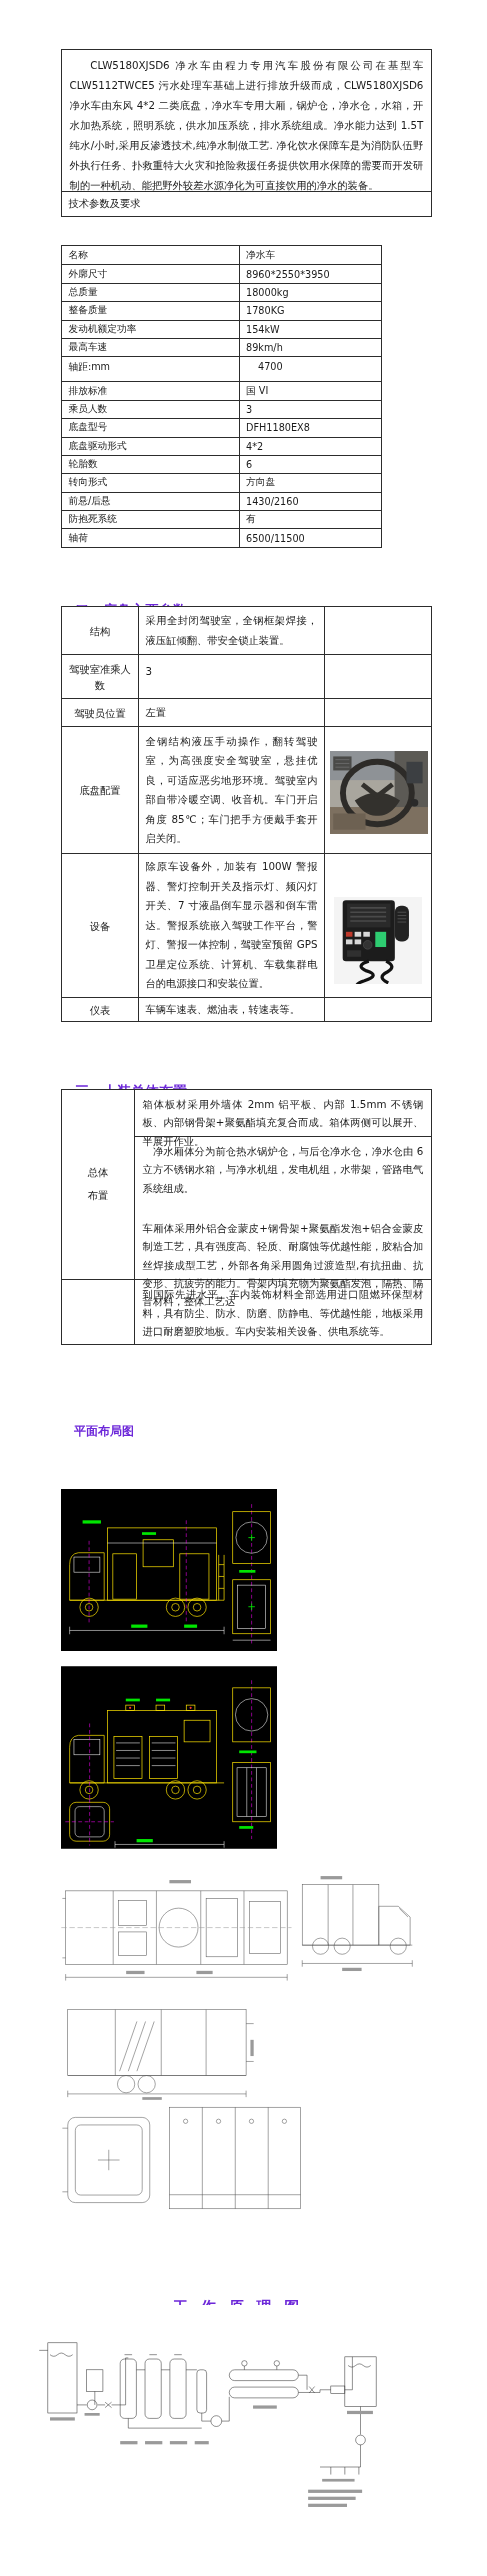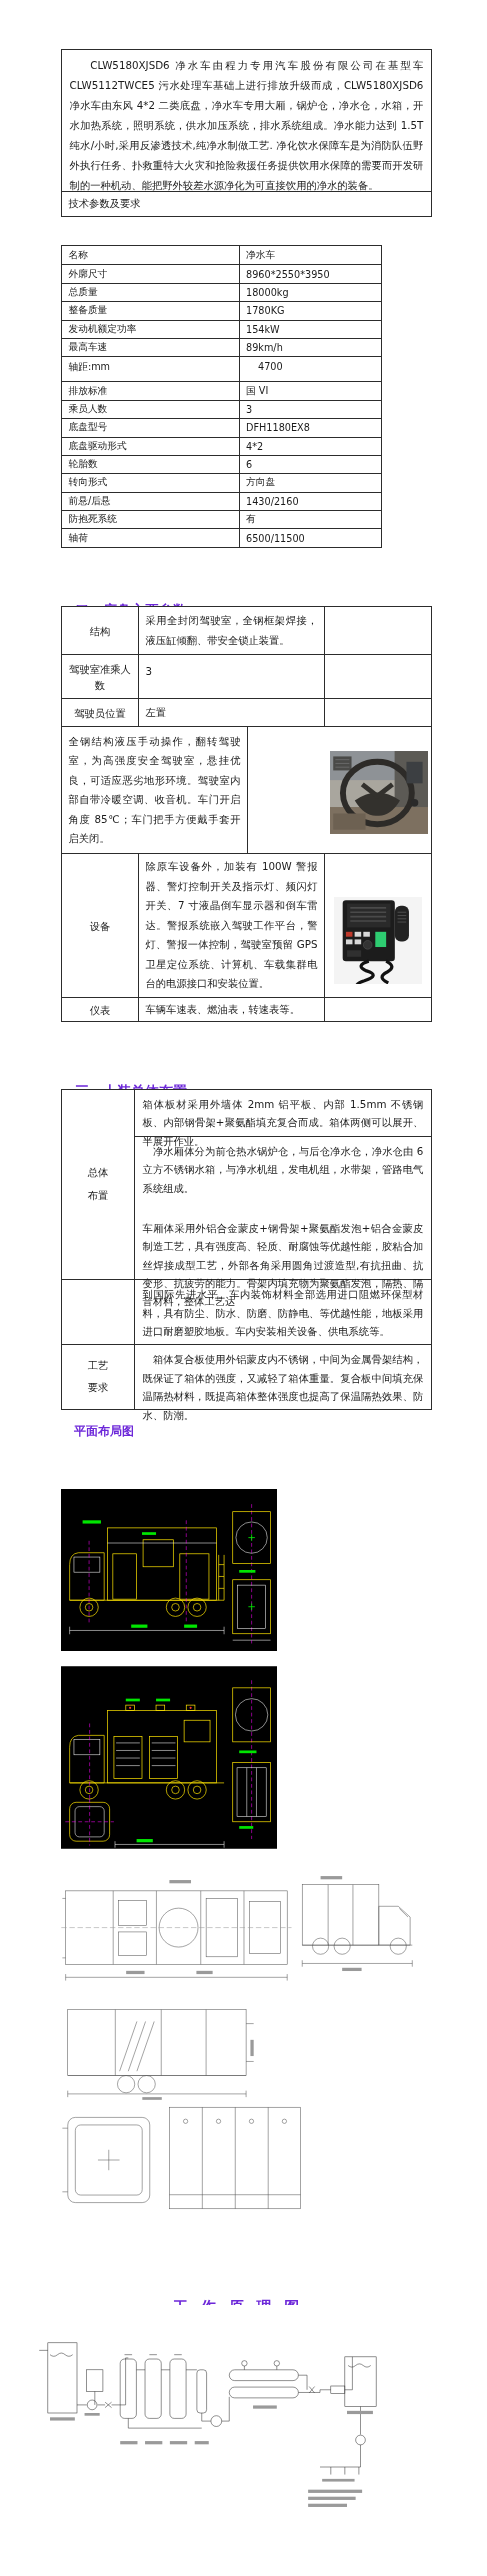--- a/index.html
+++ b/index.html
@@ -152,20 +152,21 @@
         <div class="c3"></div>
       </div>
       <div class="t2row" style="height: 28px;">
         <div class="c1">驾驶员位置</div>
         <div class="c2">
           <span>左置</span>
         </div>
         <div class="c3"></div>
       </div>
       <div class="t2row" style="height: 127px;">
+        <div class="c1">底盘配置</div>
         <div class="c2">
           <span>全钢结构液压手动操作，翻转驾驶室，为高强度安全驾驶室，悬挂优良，可适应恶劣地形环境。驾驶室内部自带冷暖空调、收音机。车门开启角度 85℃；车门把手方便戴手套开启关闭。</span>
         </div>
         <div class="c3"></div>
       </div>
       <div class="t2row" style="height: 144px;">
         <div class="c1">设备</div>
         <div class="c2">
           <span>除原车设备外，加装有 100W 警报器、警灯控制开关及指示灯、频闪灯开关、7 寸液晶倒车显示器和倒车雷达。警报系统嵌入驾驶工作平台，警灯、警报一体控制，驾驶室预留 GPS 卫星定位系统、计算机、车载集群电台的电源接口和安装位置。</span>
         </div>
@@ -235,29 +236,20 @@
         <div class="t3sub">
           <div class="t3p ind">净水厢体分为前仓热水锅炉仓，与后仓净水仓，净水仓由 6 立方不锈钢水箱，与净水机组，发电机组，水带架，管路电气系统组成。</div>
           <div class="t3p t3p3">车厢体采用外铝合金蒙皮+钢骨架+聚氨酯发泡+铝合金蒙皮制造工艺，具有强度高、轻质、耐腐蚀等优越性能，胶粘合加丝焊接成型工艺，外部各角采用圆角过渡造型,有抗扭曲、抗变形、抗疲劳的能力。骨架内填充物为聚氨酯发泡，隔热、隔音材料，整体工艺达</div>
         </div>
       </div>
     </div>
     <div class="t3row" style="height:65px;">
       <div class="t3label"></div>
       <div class="t3content pt8">
         <div class="t3p">到国际先进水平。车内装饰材料全部选用进口阻燃环保型材料，具有防尘、防水、防磨、防静电、等优越性能，地板采用进口耐磨塑胶地板。车内安装相关设备、供电系统等。</div>
-      </div>
-    </div>
-    <div class="t3row" style="height:65px;">
-      <div class="t3label">
-        <span>工艺</span>
-        <span>要求</span>
-      </div>
-      <div class="t3content pt8">
-        <div class="t3p ind">箱体复合板使用外铝蒙皮内不锈钢，中间为金属骨架结构，既保证了箱体的强度，又减轻了箱体重量。复合板中间填充保温隔热材料，既提高箱体整体强度也提高了保温隔热效果、防水、防潮。</div>
       </div>
     </div>
   </div>
 
   <div class="h h-fig" style="left:74px;top:1396px;">平面布局图</div>
 
   <svg class="abs" style="left:61px;top:1489px;" width="216" height="162" viewBox="0 0 400 300">
     <rect width="400" height="300" fill="#000"></rect>
     <g stroke="#ffe400" fill="none" stroke-width="1.3">
       <path d="M16,206 V140 Q16,120 32,118 L80,118 V206 Z"></path>

